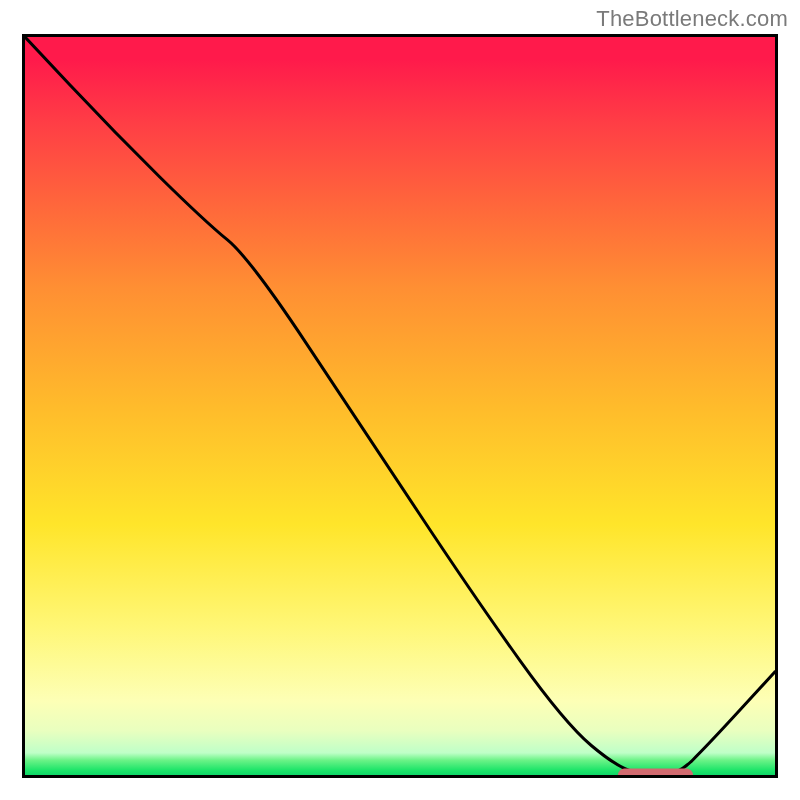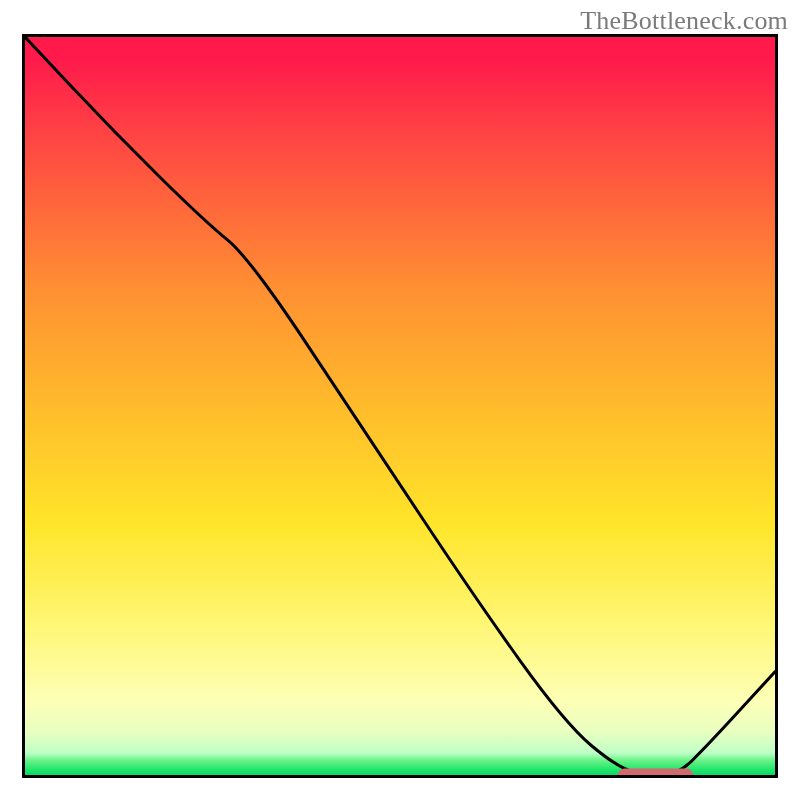--- a/index.html
+++ b/index.html
@@ -14,23 +14,22 @@
   .wrap {
     position: relative;
     width: 800px;
     height: 800px;
   }
   .attribution {
     position: absolute;
     top: 6px;
     right: 12px;
     color: #7a7a7a;
-    font-size: 26px;
+    font-size: 22px;
     letter-spacing: 0.2px;
-    font-family: Liberation Serif, serif;
   }
   .plot {
     position: absolute;
     left: 22px;
     top: 34px;
     width: 756px;
     height: 744px;
     border: 3px solid #000;
     box-sizing: border-box;
     overflow: hidden;

